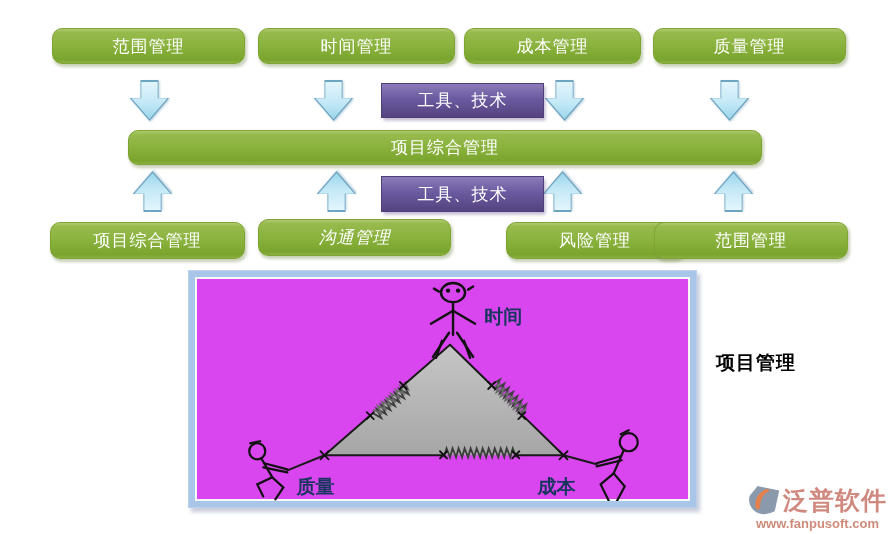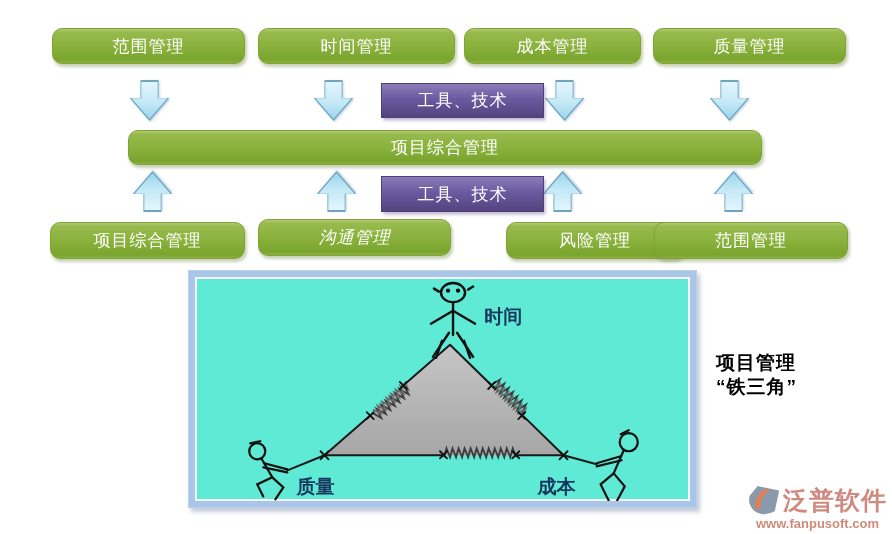--- a/index.html
+++ b/index.html
@@ -29,21 +29,21 @@
   .arr .s1{inset:0;background:#6fa4c0;}
   .arr .s2{left:2px;top:2px;right:2px;bottom:2px;
        background:linear-gradient(180deg,#e3f5fc 0%,#c4e9f6 55%,#9bd6ec 100%);}
   .arr.up{transform:scaleY(-1);}
 
   
   .frame{position:absolute;left:188px;top:270px;width:509px;height:238px;
          background:#a9c6e8;border:1px solid #bed1ec;
          box-shadow:3px 4px 4px rgba(150,160,185,.55);box-sizing:border-box;}
   .frame .inner{position:absolute;left:6px;top:6px;right:6px;bottom:6px;
-         background:#5eead4;box-shadow:inset 0 0 0 2px #f7f7f7;}
+         background:#d946ef;box-shadow:inset 0 0 0 2px #f7f7f7;}
   .frame svg{display:block;width:100%;height:100%;}
   .tri-label{font-family:"Liberation Sans","DejaVu Sans",sans-serif;
          font-size:19px;font-weight:600;fill:#17365d;}
 
   
   .caption{position:absolute;left:716px;top:351px;width:120px;color:#000;
            font-size:19px;font-weight:bold;line-height:24px;letter-spacing:1px;}
 
   
   .logo{position:absolute;left:745px;top:484px;width:145px;}
@@ -185,21 +185,20 @@
 
         <text class="tri-label" x="288" y="45">时间</text>
         <text class="tri-label" x="101" y="215">质量</text>
         <text class="tri-label" x="341" y="215">成本</text>
       </svg>
     </div>
   </div>
 
   <div class="caption">
     <div>项目管理</div>
-    <div>“铁三角”</div>
   </div>
 
   <div class="logo">
     <div class="logo-top">
       <svg width="36" height="31" viewBox="0 0 40 34">
         <path d="M14 1 L38 6 L33 29 Q20 36 10 28 Q3 22 5 12 Z" fill="#8b99ac"></path>
         <path d="M12 26 Q9 11 24 4 L28 6 Q16 12 17 25 Q14 28 12 26 Z" fill="#e2814d"></path>
       </svg>
       <span class="logo-brand">泛普软件</span>
     </div>

